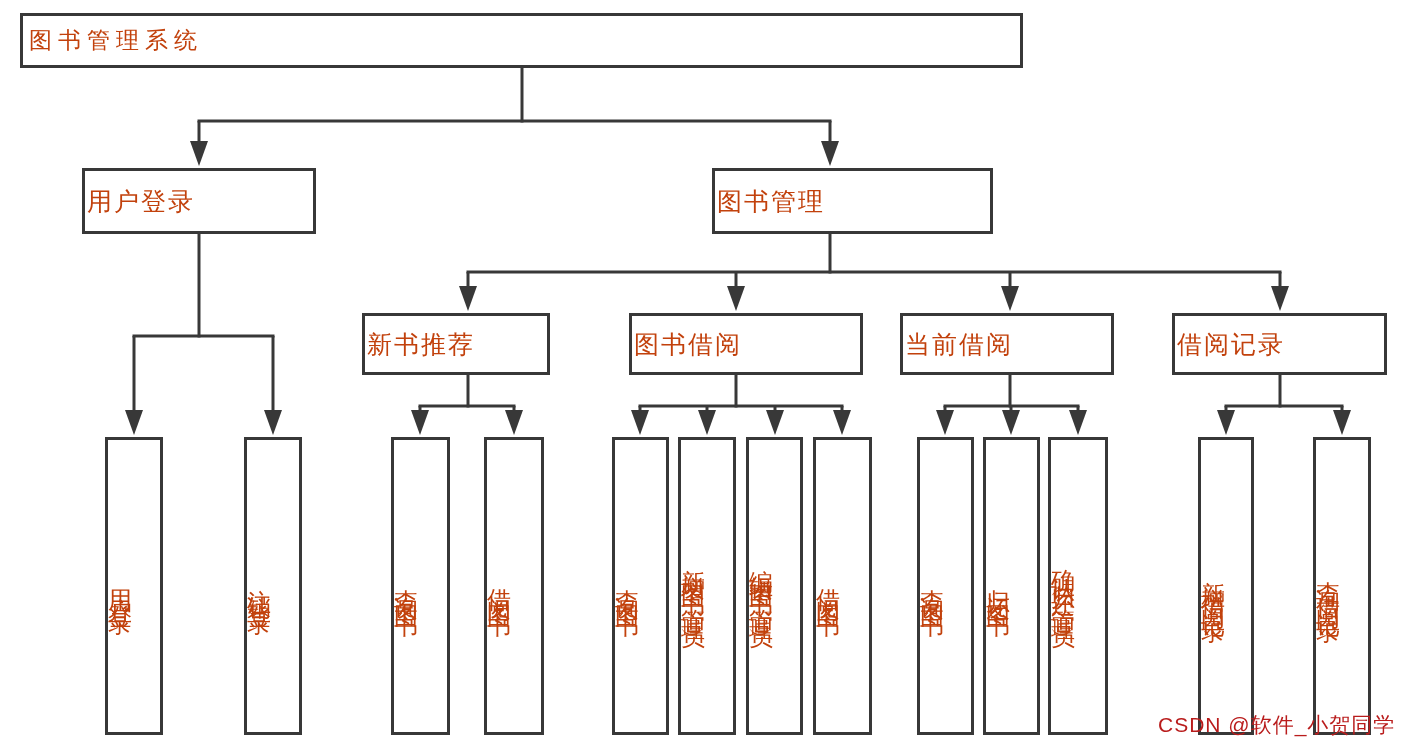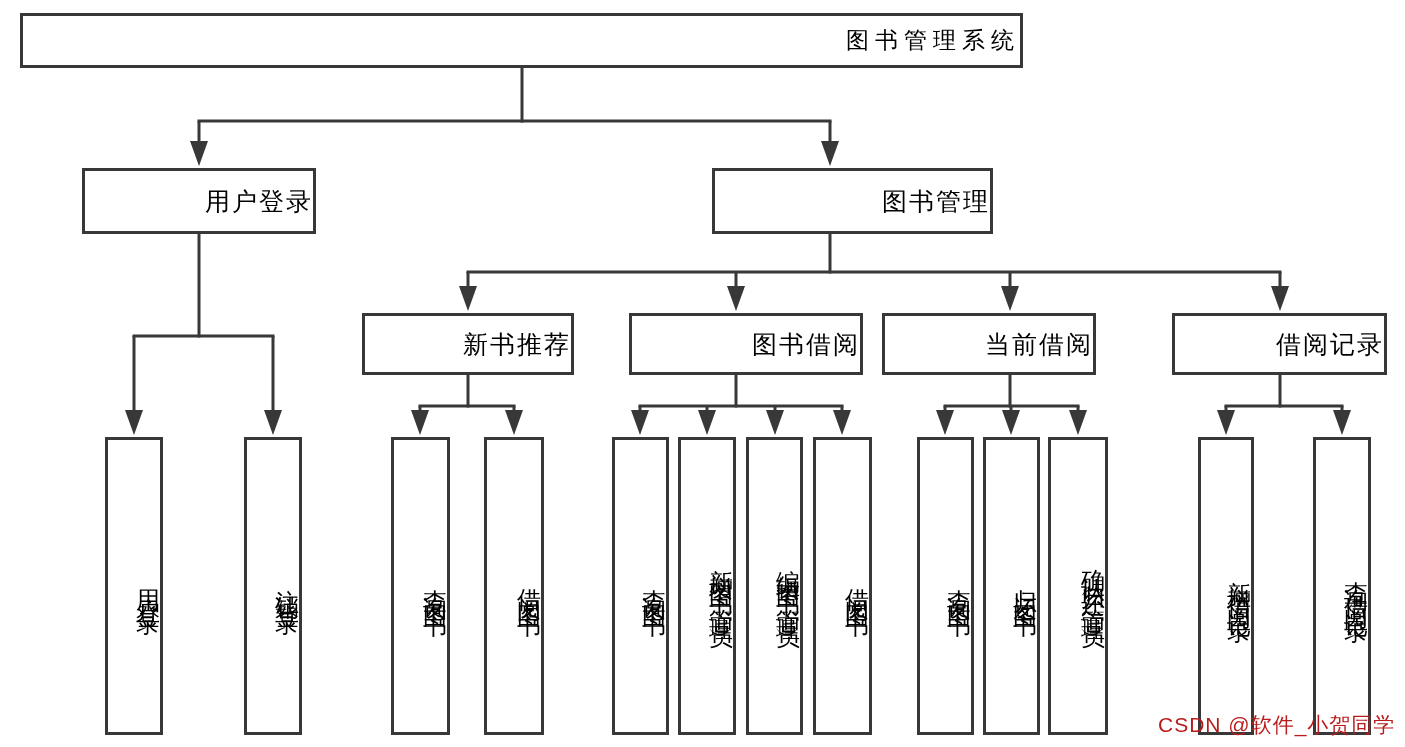--- a/index.html
+++ b/index.html
@@ -22,23 +22,23 @@
     height: 747px;
     z-index: 1;
   }
   .node {
     position: absolute;
     box-sizing: border-box;
     border: 3px solid #383838;
     background: #ffffff;
     display: flex;
     align-items: center;
-    justify-content: flex-end;
+    justify-content: flex-start;
     z-index: 2;
-    color: #000000;
+    color: #c2410c;
   }
   .node-root {
     left: 20px; top: 13px; width: 1003px; height: 55px;
   }
   .node-root .lbl { font-size: 23px; letter-spacing: 6px; text-indent: 6px; }
   .hbox .lbl { font-size: 25px; letter-spacing: 2px; text-indent: 2px; white-space: nowrap; }
   .lvl2 { top: 168px; height: 66px; }
   .lvl3 { top: 313px; height: 62px; }
   .leaf {
     top: 437px; height: 298px;
@@ -149,27 +149,27 @@
     <span class="lbl">图书管理系统</span>
   </div>
 
   <div class="node hbox lvl2" style="left:82px;width:234px;">
     <span class="lbl">用户登录</span>
   </div>
   <div class="node hbox lvl2" style="left:712px;width:281px;">
     <span class="lbl">图书管理</span>
   </div>
 
-  <div class="node hbox lvl3" style="left:362px;width:212px;">
+  <div class="node hbox lvl3" style="left:362px;width:188px;">
     <span class="lbl">新书推荐</span>
   </div>
   <div class="node hbox lvl3" style="left:629px;width:234px;">
     <span class="lbl">图书借阅</span>
   </div>
-  <div class="node hbox lvl3" style="left:882px;width:214px;">
+  <div class="node hbox lvl3" style="left:900px;width:214px;">
     <span class="lbl">当前借阅</span>
   </div>
   <div class="node hbox lvl3" style="left:1172px;width:215px;">
     <span class="lbl">借阅记录</span>
   </div>
 
   <div class="node leaf" style="left:105px;width:58px;">
     <span class="lbl">用户登录</span>
   </div>
   <div class="node leaf" style="left:244px;width:58px;">

